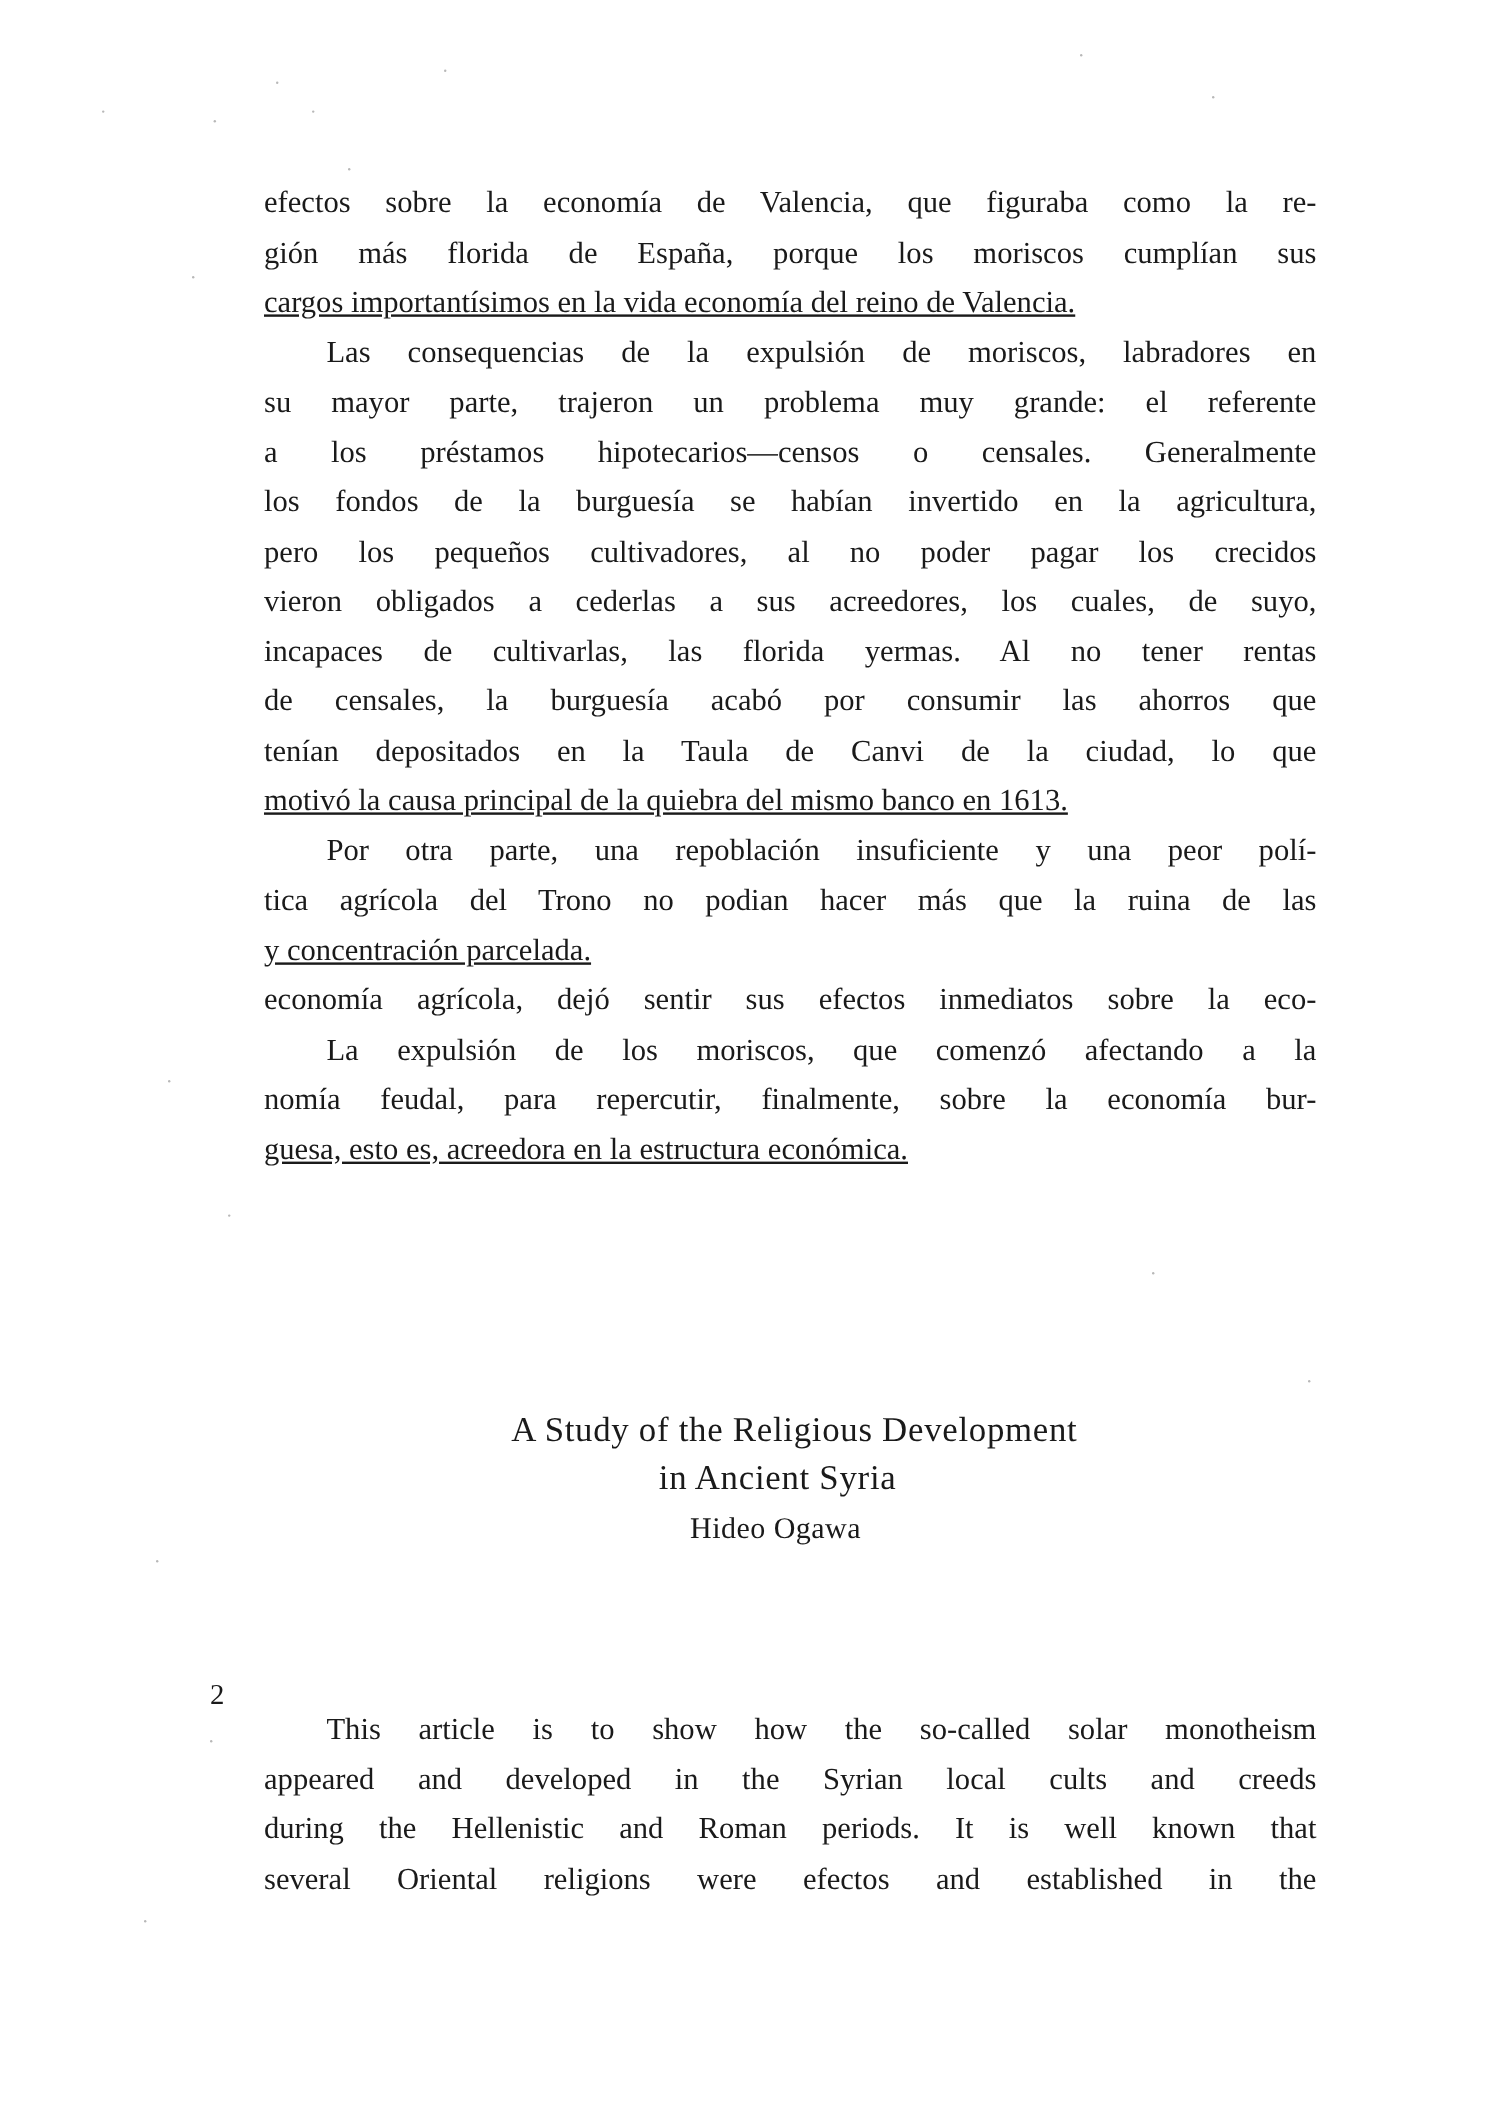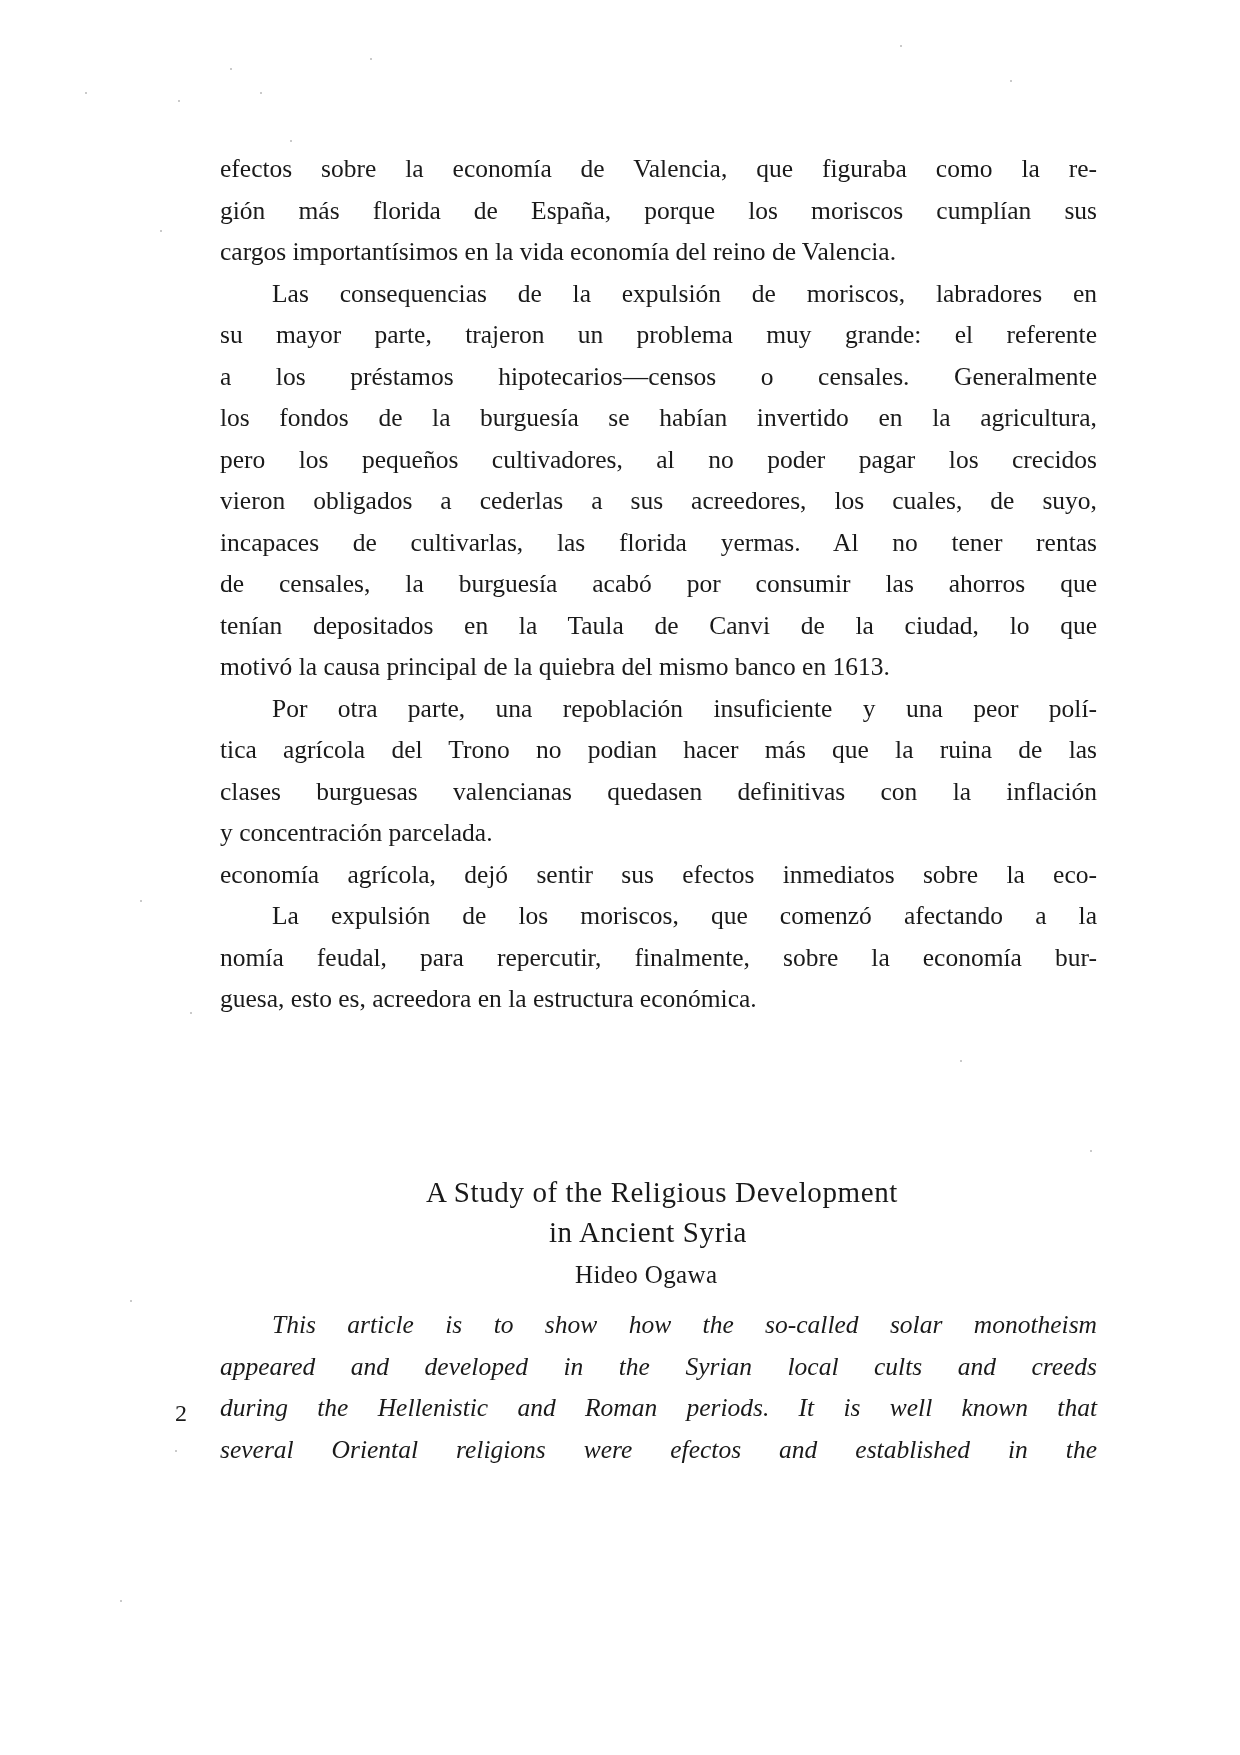--- a/index.html
+++ b/index.html
@@ -32,20 +32,21 @@
     .block-top { top: 148px; }
     .line {
       display: block;
       white-space: nowrap;
       text-align: justify;
       text-align-last: justify;
       height: 41.5px;
     }
     .line.last {
       text-align-last: left;
+      text-decoration: underline;
     }
     .line.indent {
       padding-left: 52px;
     }
     .title {
       position: absolute;
       left: 0;
       width: 1240px;
       text-align: center;
       font-size: 29px;
@@ -60,21 +61,21 @@
       left: 575px;
       font-size: 25px;
       letter-spacing: 0.4px;
     }
     .page-number {
       position: absolute;
       top: 1400px;
       left: 175px;
       font-size: 24px;
     }
-    .block-bottom { top: 1304px; font-style: italic; }
+    .block-bottom { top: 1420px; }
     .speck {
       position: absolute;
       width: 2px; height: 2px;
       background: #b8b8b8;
       border-radius: 1px;
     }
   </style>
 </head>
 <body>
 
@@ -97,21 +98,20 @@
       <span class="line">vieron obligados a cederlas a sus acreedores, los cuales, de suyo,</span>
       <span class="line">incapaces de cultivarlas, las florida yermas. Al no tener rentas</span>
       <span class="line">de censales, la burguesía acabó por consumir las ahorros que</span>
       <span class="line">tenían depositados en la Taula de Canvi de la ciudad, lo que</span>
       <span class="line last">motivó la causa principal de la quiebra del mismo banco en 1613.</span>
     </div>
 
     <div>
       <span class="line indent">Por otra parte, una repoblación insuficiente y una peor polí-</span>
       <span class="line">tica agrícola del Trono no podian hacer más que la ruina de las</span>
-      <span class="line">clases burguesas valencianas quedasen definitivas con la inflación</span>
       <span class="line last">y concentración parcelada.</span>
     </div>
 
     <div>
       <span class="line">economía agrícola, dejó sentir sus efectos inmediatos sobre la eco-</span>
       <span class="line indent">La expulsión de los moriscos, que comenzó afectando a la</span>
       <span class="line">nomía feudal, para repercutir, finalmente, sobre la economía bur-</span>
       <span class="line last">guesa, esto es, acreedora en la estructura económica.</span>
     </div>
   </div>

